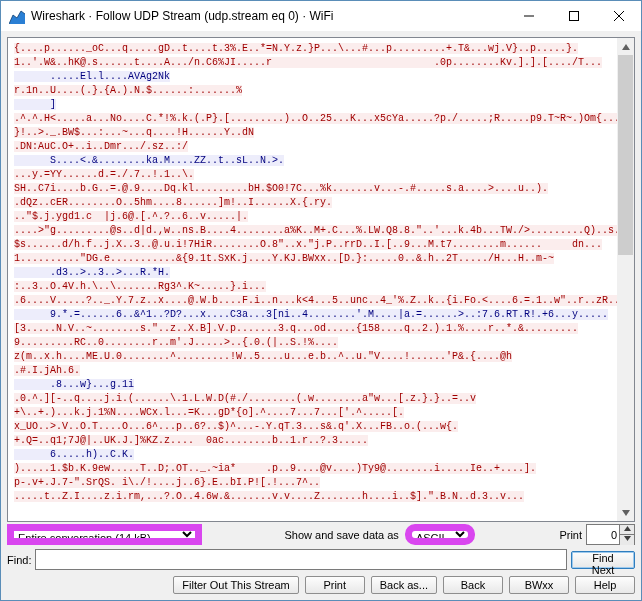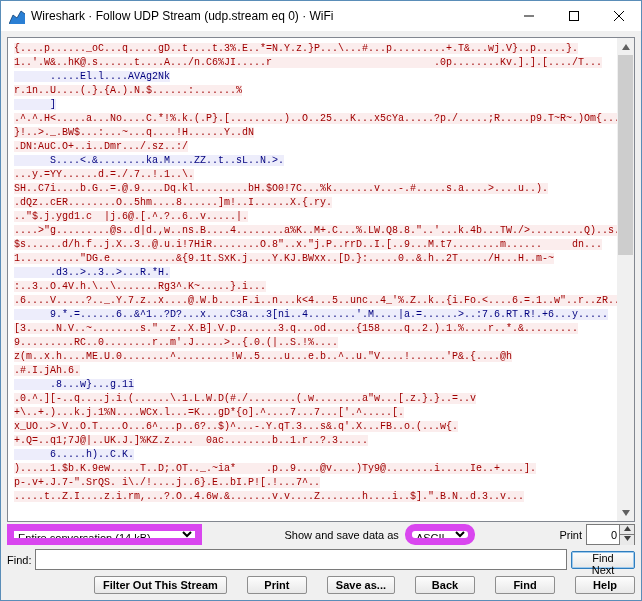--- a/index.html
+++ b/index.html
@@ -220,21 +220,21 @@
     background: linear-gradient(#fdfdfd,#e8e8e8);
     border:1px solid #8e8e8e;
     border-radius:2px;
     box-sizing:border-box;
     padding:0 8px;
   }
   button.btn.default {
     border:1px solid #2f7dbe;
     box-shadow: inset 0 0 0 1px #9ecaed;
   }
-  .row3 .btn { margin-left:20px; min-width:60px;font-weight:bold; }
+  .row3 .btn { margin-left:6px; min-width:60px; }
   .row3 .btn.filter { min-width: 118px; }
 </style>
 </head>
 <body>
 
 <div class="window">
 
   <div class="titlebar">
     <span class="app-icon">
       <svg viewBox="0 0 16 16" width="16" height="16">
@@ -312,20 +312,20 @@
 
     <div class="row row2">
       <span class="find-lbl">Find:</span>
       <input class="find-input" type="text" placeholder="" style="">
       <button class="btn default find-btn">Find Next</button>
     </div>
 
     <div class="row row3">
       <button class="btn filter">Filter Out This Stream</button>
       <button class="btn">Print</button>
-      <button class="btn">Save as...</button>
+      <button class="btn">Back as...</button>
       <button class="btn">Back</button>
-      <button class="btn">Find</button>
+      <button class="btn">BWxx</button>
       <button class="btn">Help</button>
     </div>
 
   </div>
 </div>
 
 </body></html>

